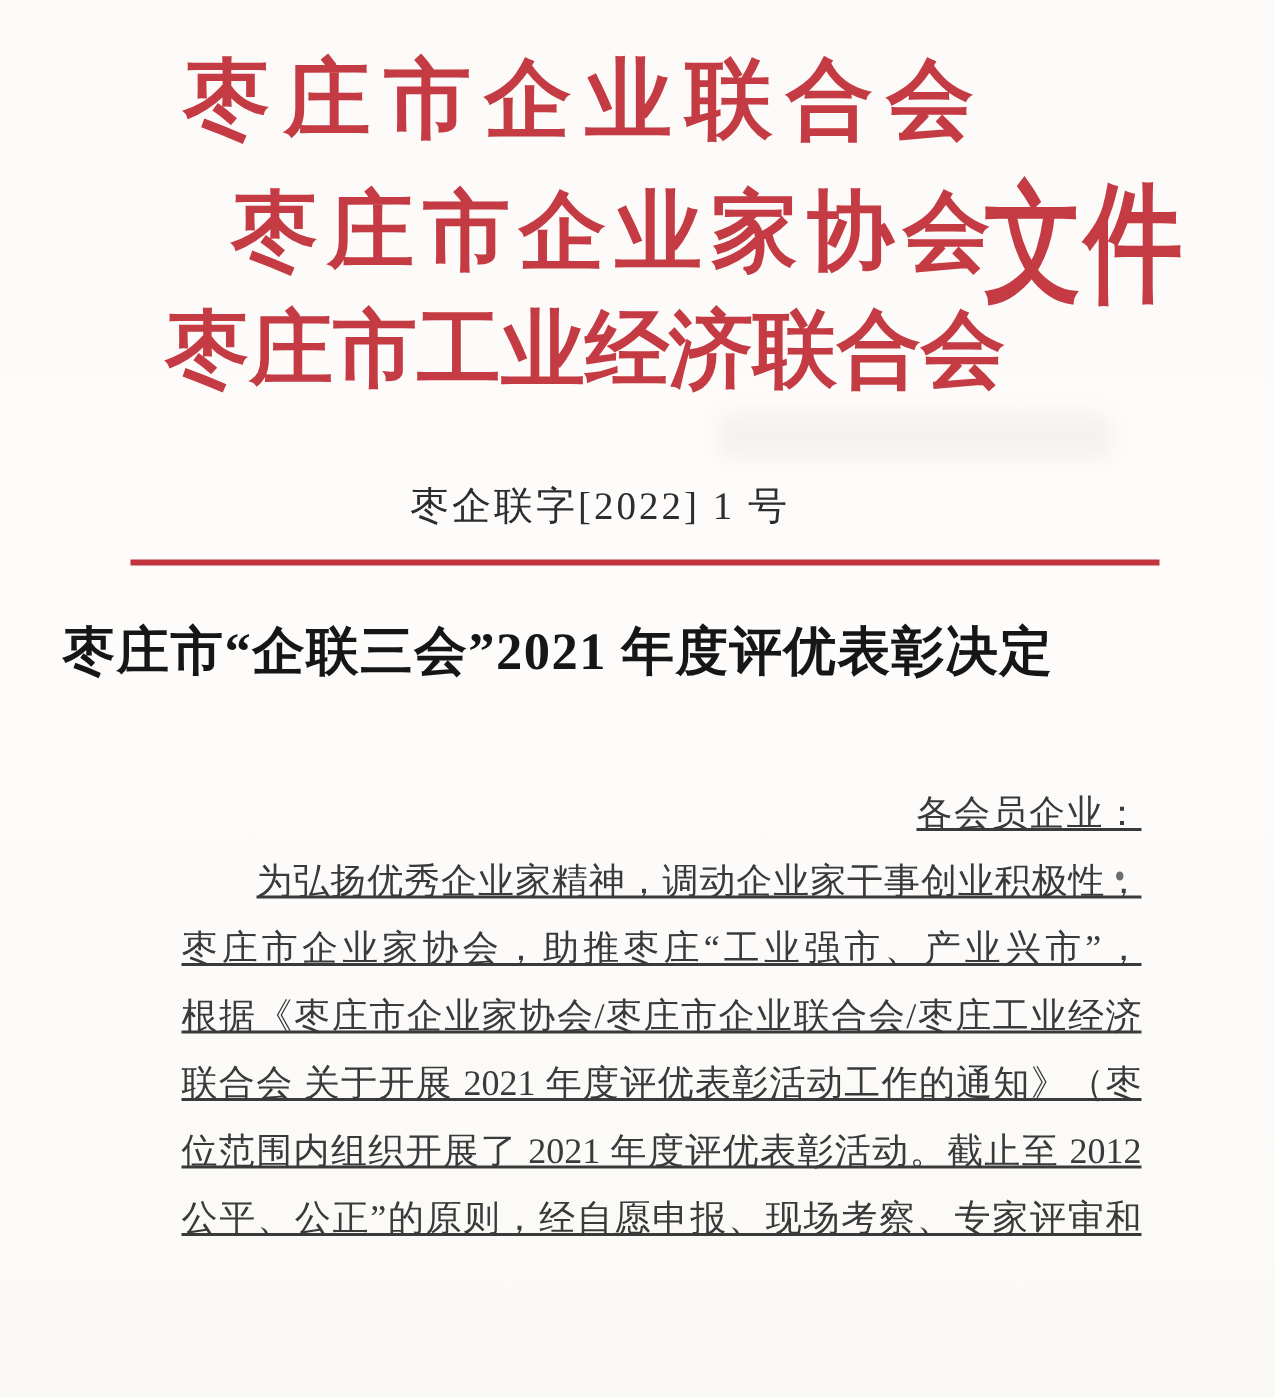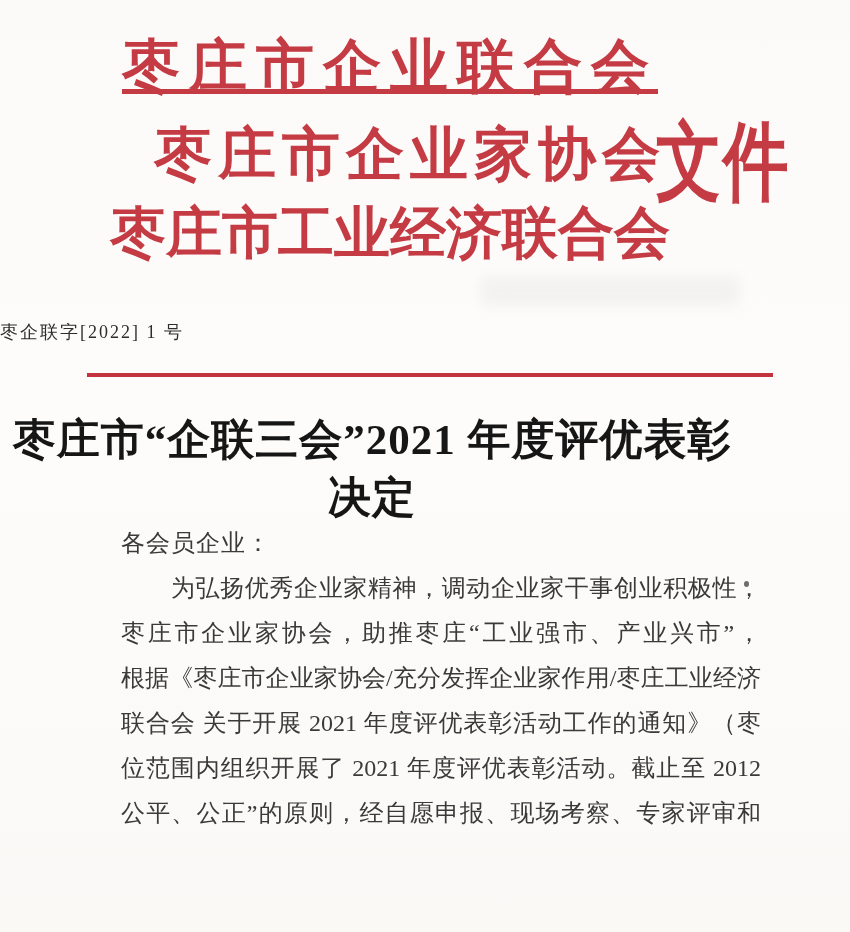--- a/index.html
+++ b/index.html
@@ -19,81 +19,84 @@
     font-family: "Liberation Serif", "DejaVu Serif", serif;
     color: #3a3a3a;
   }
   
   .org-line {
     position: absolute;
     color: var(--red);
     font-weight: bold;
     white-space: nowrap;
   }
-  .org1 { left: 122px; top: 28px;  font-size: 58px; letter-spacing: 9px; text-decoration: underline; }
+  .org1 { left: 122px; top: 28px;  font-size: 58px; letter-spacing: 9px; }
   .org2 { left: 122px; top: 116px; font-size: 58px; letter-spacing: 6px; margin-left: 32px; }
   .org3 { left: 110px; top: 196px; font-size: 56px; letter-spacing: 0px; }
   .doc-type {
     position: absolute;
     left: 656px; top: 104px;
     font-size: 86px;
     font-weight: bold;
     color: var(--red);
     letter-spacing: 2px;
     white-space: nowrap;
     transform: scaleX(0.76);
     transform-origin: left top;
   }
   
   .doc-number {
     position: absolute;
     left: 0; top: 320px;
     width: 800px;
-    font-size: 18px;
+    text-align: center;
+    font-size: 26px;
     letter-spacing: 2px;
     color: #2d2d2d;
   }
   
   .red-rule {
     position: absolute;
     left: 87px; top: 373px;
     width: 686px; height: 4px;
     background: var(--red-rule);
   }
   
   .title {
     position: absolute;
     left: 0; top: 411px;
     width: 744px;
     text-align: center;
-    font-size: 43px;
+    font-size: 35px;
     font-weight: bold;
     letter-spacing: 1px;
     color: #161616;
   }
   
   .body-block {
     position: absolute;
     left: 121px; top: 521px;
     width: 640px;
     font-size: 24px;
     color: #3a3a3a;
   }
   .body-block > div {
     line-height: 45px;
     height: 45px;
   }
   .salutation {
-    text-align: left;
+    text-align: right;
     letter-spacing: 1px;
+    text-decoration: underline;
   }
   .line {
     text-align: justify;
     text-align-last: justify;
     text-justify: inter-character;
+    text-decoration: underline;
   }
   .line.indent { padding-left: 50px; }
   
   .speck {
     position: absolute;
     left: 744px; top: 581px;
     width: 5px; height: 6px;
     background: #4a4a4a;
     border-radius: 50%;
     opacity: 0.8;
@@ -126,21 +129,21 @@
   <div class="doc-number">枣企联字[2022] 1 号</div>
 
   <div class="red-rule"></div>
 
   <div class="title">枣庄市“企联三会”2021 年度评优表彰决定</div>
 
   <div class="body-block">
     <div class="salutation">各会员企业：</div>
     <div class="line indent">为弘扬优秀企业家精神，调动企业家干事创业积极性，</div>
     <div class="line">枣庄市企业家协会，助推枣庄“工业强市、产业兴市”，</div>
-    <div class="line">根据《枣庄市企业家协会/充分发挥企业家作用/枣庄工业经济</div>
+    <div class="line">根据《枣庄市企业家协会/枣庄市企业联合会/枣庄工业经济</div>
     <div class="line">联合会 关于开展 2021 年度评优表彰活动工作的通知》（枣</div>
     <div class="line">位范围内组织开展了 2021 年度评优表彰活动。截止至 2012</div>
     <div class="line">公平、公正”的原则，经自愿申报、现场考察、专家评审和</div>
   </div>
 
   <div class="speck"></div>
 
 </div>
 
 </body></html>

